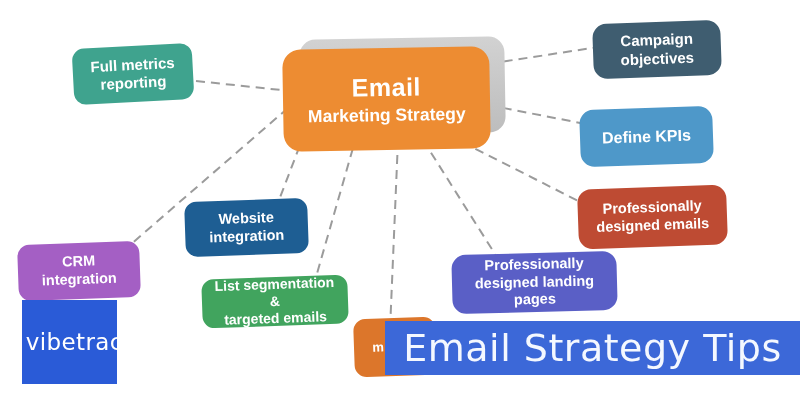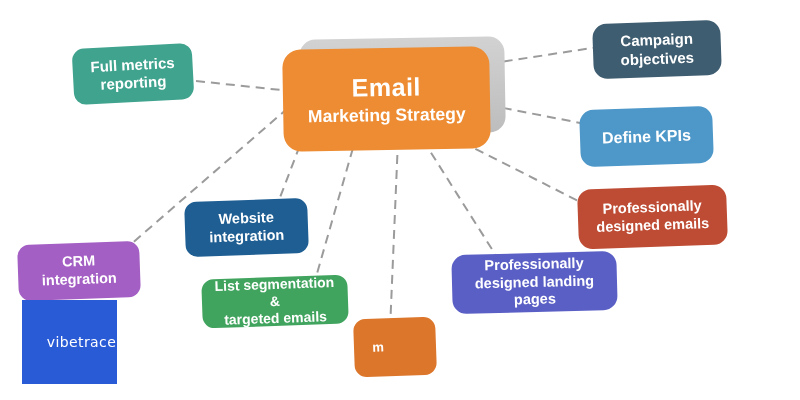--- a/index.html
+++ b/index.html
@@ -43,21 +43,21 @@
   }
   .banner span{
     color:#f4f8ff;font-size:38px;font-family:"DejaVu Sans","Liberation Sans",sans-serif;
     font-weight:normal;letter-spacing:.5px;white-space:nowrap;
   }
   .logo{
     position:absolute;left:22px;top:300px;width:95px;height:84px;z-index:4;
     display:flex;align-items:center;justify-content:center;
   }
   .logo span{
-    color:#ffffff;font-size:14px;letter-spacing:.4px;
+    color:#ffffff;font-size:23px;letter-spacing:.4px;
     font-family:"DejaVu Sans","Liberation Sans",sans-serif;
     margin-left:24px;
   }
 </style>
 </head>
 <body>
 
 <div id="stage">
 
   <svg id="connectors" width="800" height="400">
@@ -89,18 +89,21 @@
 designed emails</div>
   <div class="node n-landing" style="background: rgb(90, 95, 198);">Professionally
 designed landing pages</div>
   <div class="node n-website" style="background: rgb(30, 94, 147);">Website
 integration</div>
   <div class="node n-crm" style="background: rgb(164, 95, 196);">CRM
 integration</div>
   <div class="node n-listseg" style="background: rgb(65, 164, 94);">List segmentation &amp;
 targeted emails</div>
 
+  <div class="banner" style="background: rgb(60, 104, 216);">
+    <span>Email Strategy Tips</span>
+  </div>
 
   <div class="logo" style="background: rgb(42, 91, 215);">
     <span>vibetrace</span>
   </div>
 
 </div>
 
 </body></html>

